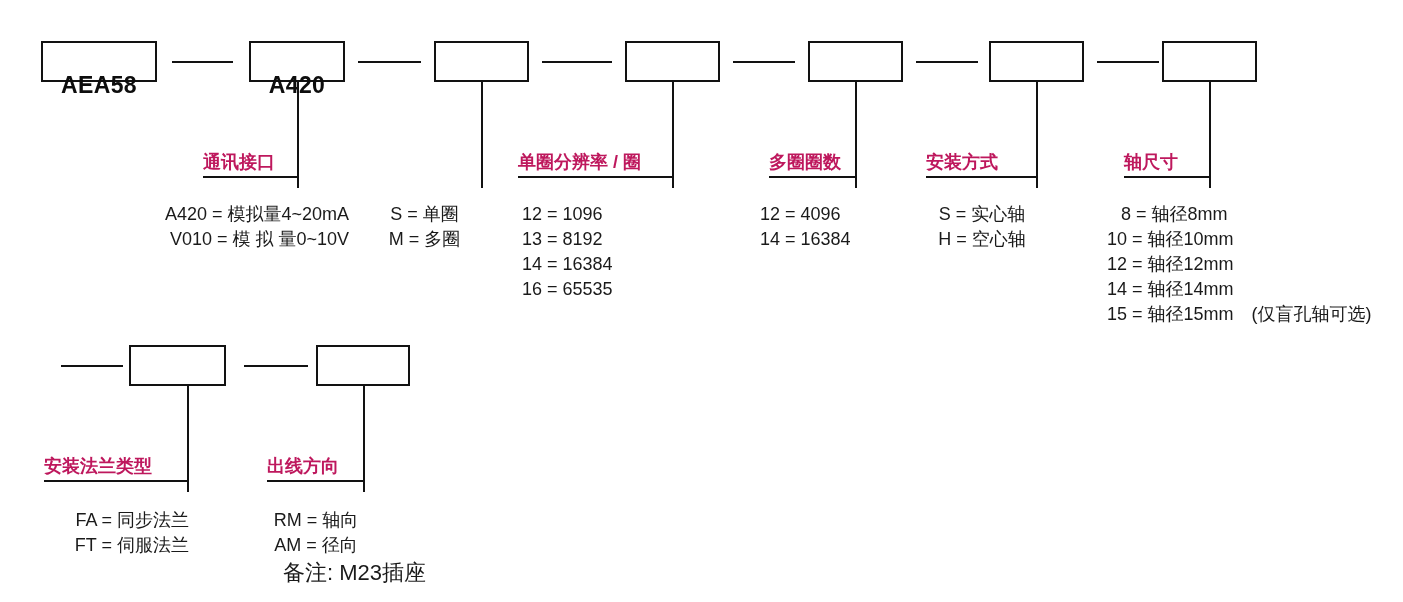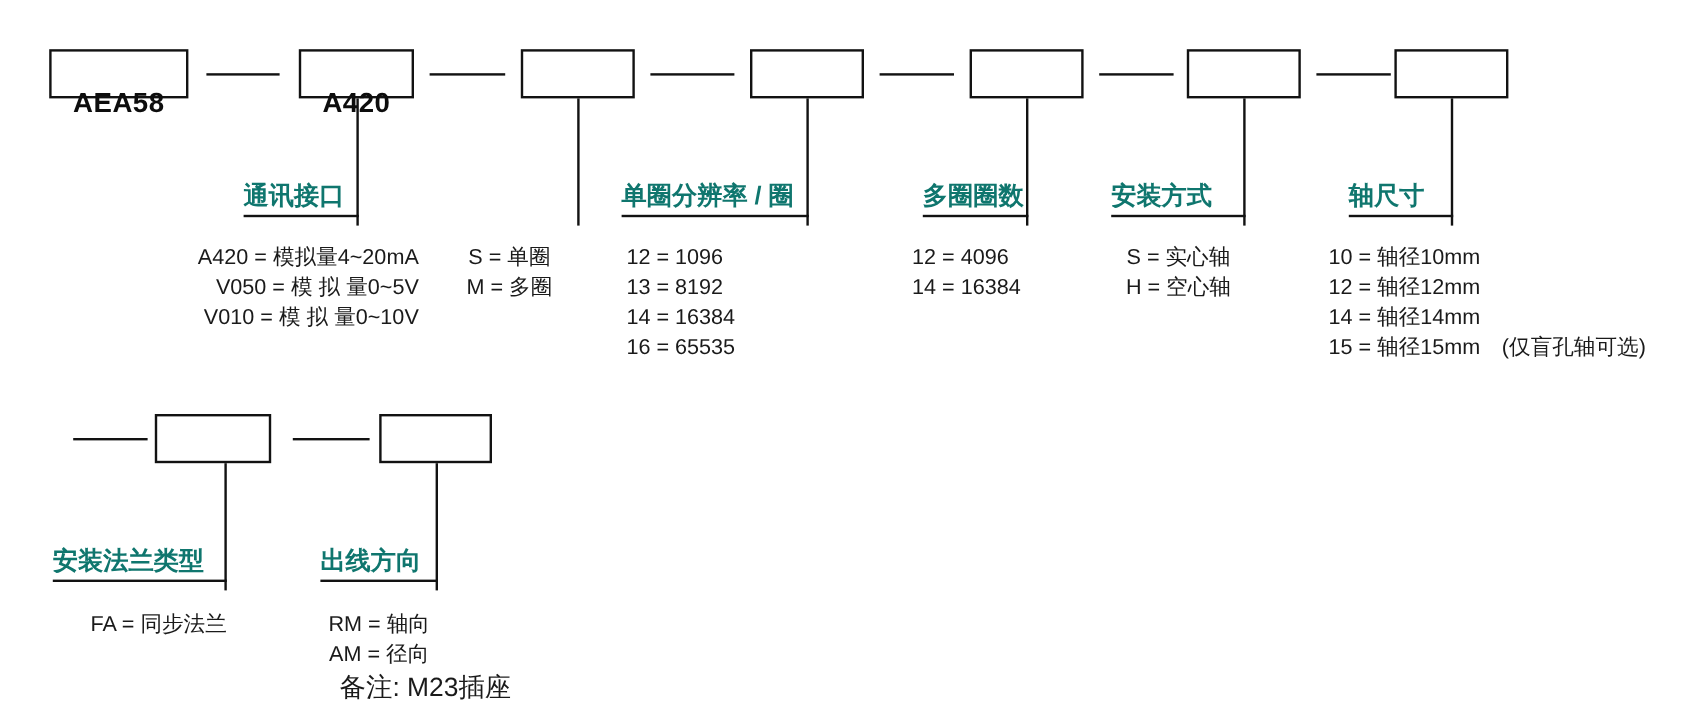--- a/index.html
+++ b/index.html
@@ -50,23 +50,23 @@
   .leader-v {
     position: absolute;
     width: 0;
     border-left: 2.2px solid #121212;
   }
   
   .label-group {
     position: absolute;
   }
   .label-title {
-    font-size: 21px;
+    font-size: 18px;
     font-weight: bold;
-    color: #0f766e;
+    color: #be185d;
     white-space: nowrap;
     line-height: 1.15;
     padding-bottom: 3px;
   }
   .label-rule {
     height: 0;
     border-top: 2.4px solid #121212;
   }
   
   .opt-list {
@@ -147,21 +147,20 @@
   <div class="leader-v" style="left:855px; top:82px; height:106px;"></div>
   <div class="leader-v" style="left:1036px; top:82px; height:106px;"></div>
   <div class="leader-v" style="left:1209px; top:82px; height:106px;"></div>
 
   <div class="label-group" style="left:203px; top:152px; width:96px;">
     <div class="label-title">通讯接口</div>
     <div class="label-rule"></div>
   </div>
   <div class="opt-list align-right" style="left:110px; top:202px; width:239px;">
     <div class="opt-row">A420 = 模拟量4~20mA</div>
-    <div class="opt-row">V050 = 模 拟 量0~5V</div>
     <div class="opt-row">V010 = 模 拟 量0~10V</div>
   </div>
 
   <div class="opt-list align-center" style="left:366px; top:202px; width:117px;">
     <div class="opt-row">S = 单圈</div>
     <div class="opt-row">M = 多圈</div>
   </div>
 
   <div class="label-group" style="left:518px; top:152px; width:156px;">
     <div class="label-title">单圈分辨率 / 圈</div>
@@ -190,20 +189,21 @@
   <div class="opt-list align-center" style="left:926px; top:202px; width:112px;">
     <div class="opt-row">S = 实心轴</div>
     <div class="opt-row">H = 空心轴</div>
   </div>
 
   <div class="label-group" style="left:1124px; top:152px; width:87px;">
     <div class="label-title">轴尺寸</div>
     <div class="label-rule"></div>
   </div>
   <div class="opt-list" style="left:1107px; top:202px;">
+    <div class="opt-row" style="padding-left:14px;">8 = 轴径8mm</div>
     <div class="opt-row">10 = 轴径10mm</div>
     <div class="opt-row">12 = 轴径12mm</div>
     <div class="opt-row">14 = 轴径14mm</div>
     <div class="opt-row">
       <span>15 = 轴径15mm</span><span class="note-inline">(仅盲孔轴可选)</span>
     </div>
   </div>
 
   <div class="connector" style="left:61px; top:365px; width:62px;"></div>
 
@@ -219,20 +219,21 @@
 
   <div class="leader-v" style="left:187px; top:386px; height:106px;"></div>
   <div class="leader-v" style="left:363px; top:386px; height:106px;"></div>
 
   <div class="label-group" style="left:44px; top:456px; width:145px;">
     <div class="label-title">安装法兰类型</div>
     <div class="label-rule"></div>
   </div>
   <div class="opt-list align-center" style="left:44px; top:508px; width:145px;text-align:right;">
     <div class="opt-row">FA = 同步法兰</div>
+    <div class="opt-row">FT = 伺服法兰</div>
   </div>
 
   <div class="label-group" style="left:267px; top:456px; width:98px;">
     <div class="label-title">出线方向</div>
     <div class="label-rule"></div>
   </div>
   <div class="opt-list align-center" style="left:267px; top:508px; width:98px;">
     <div class="opt-row">RM = 轴向</div>
     <div class="opt-row">AM = 径向</div>
   </div>

